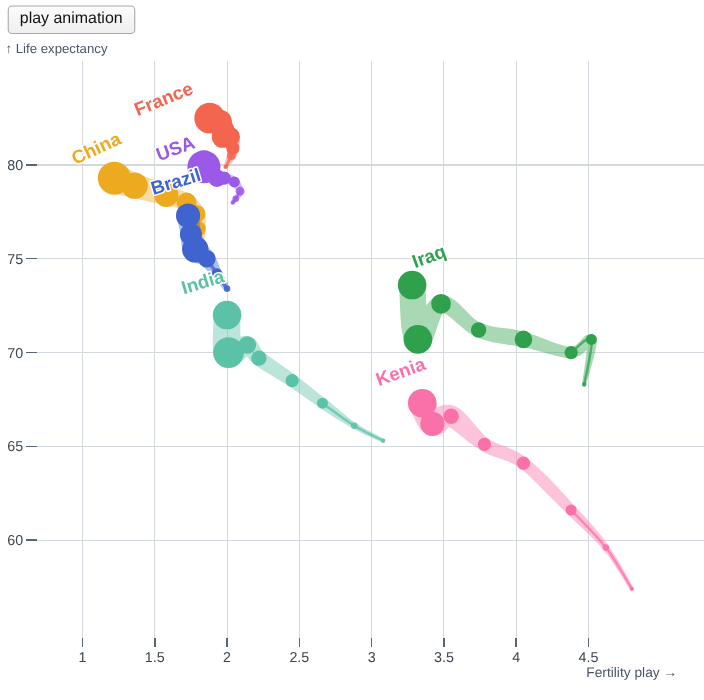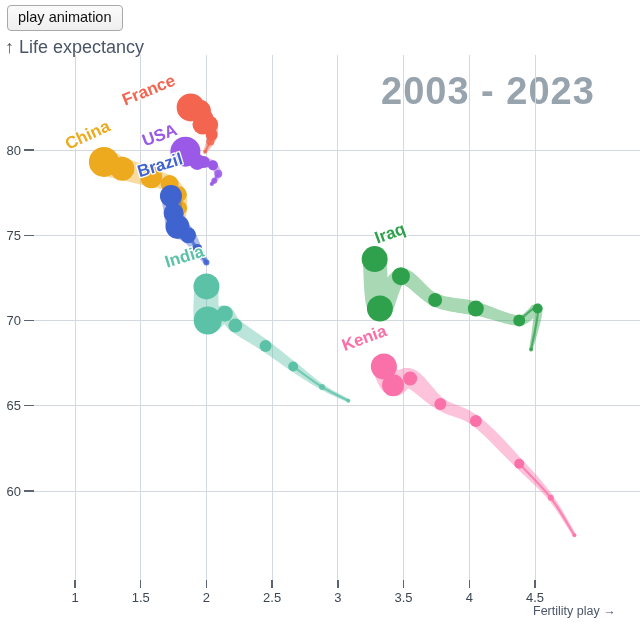--- a/index.html
+++ b/index.html
@@ -21,21 +21,21 @@
     background:linear-gradient(#fbfbfb,#efefef);
     border:1px solid #a9a9a9;
     border-radius:4px;
     cursor:pointer;
     font-family:"Liberation Sans", sans-serif;
   }
 
   
   .yaxis-caption{
     position:absolute;left:5px;top:37px;
-    font-size:18px;color:#4a5568;
+    font-size:12px;color:#4a5568;
     white-space:nowrap;
   }
   
   .xaxis-caption{
     position:absolute;left:533px;top:604px;
     font-size:12.5px;color:#4a5568;
     white-space:nowrap;
   }
 
   
@@ -71,21 +71,20 @@
 <body>
 
 <div id="root">
 
   <button class="play-btn">play animation</button>
 
   <div class="yaxis-caption">↑ Life expectancy</div>
 
   <div class="xaxis-caption">Fertility play →</div>
 
-  <div class="year-title">2003 - 2023</div>
 
   <svg class="plot" id="plot" width="640" height="636">
       <g>
         <line x1="75" y1="55" x2="75" y2="580" class="gridline"></line>
         <line x1="75" y1="580" x2="75" y2="588" class="tickmark"></line>
         <text x="75" y="602" class="ticklabel x">1</text>
         <line x1="140.71428571428572" y1="55" x2="140.71428571428572" y2="580" class="gridline"></line>
         <line x1="140.71428571428572" y1="580" x2="140.71428571428572" y2="588" class="tickmark"></line>
         <text x="140.71428571428572" y="602" class="ticklabel x">1.5</text>
         <line x1="206.42857142857142" y1="55" x2="206.42857142857142" y2="580" class="gridline"></line>

